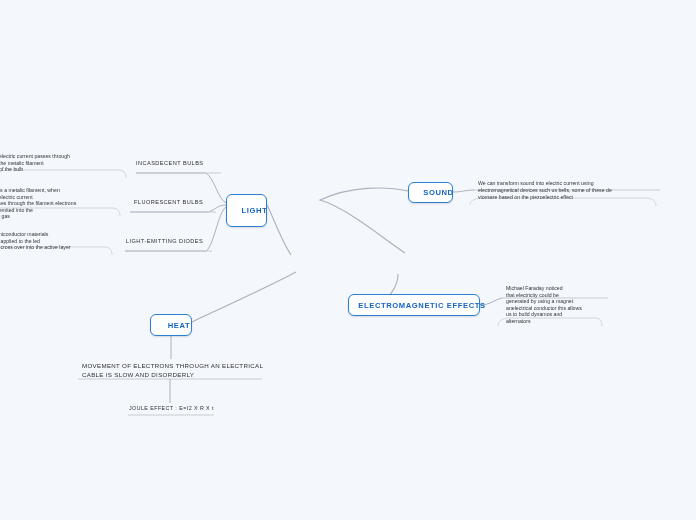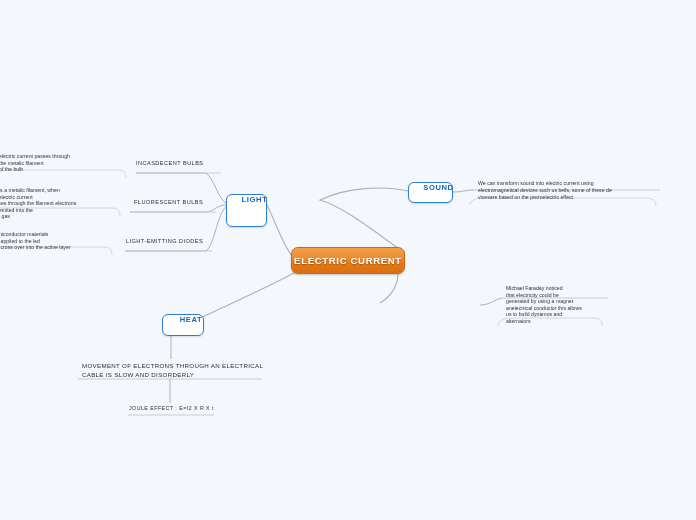--- a/index.html
+++ b/index.html
@@ -36,33 +36,33 @@
   }
 
   
   .branch-node{
     position:absolute;
     box-sizing:border-box;
     background:#ffffff;
     border:1.6px solid #2b7fd4;
     border-radius:6px;
     box-shadow:0 1px 2px rgba(0,0,0,.13);
-    display:flex;justify-content:center;padding-left:16px;
+    display:flex;align-items:center;justify-content:center;padding-left:16px;
   }
   .branch-node span{
     color:#1565c0;
     font-size:7.6px;
     font-weight:bold;
     letter-spacing:.6px;
     white-space:nowrap;
   }
   #node-light{left:226px;top:194px;width:41px;height:33px;}
   #node-sound{left:408px;top:182px;width:45px;height:21px;}
   #node-emag{left:348px;top:294px;width:132px;height:22px;}
-  #node-heat{left:150px;top:314px;width:42px;height:22px;margin-left:12px;}
+  #node-heat{left:150px;top:314px;width:42px;height:22px;}
 
   
   .cap{
     position:absolute;
     font-size:5.6px;
     letter-spacing:.45px;
     color:#2f2f33;
     white-space:nowrap;
   }
   #cap-incas{left:136px;top:160px;}
@@ -124,32 +124,32 @@
       <path d="M502,298 L608,298" stroke="#c6ccd6"></path>
       <path d="M498,326 C498,320 504,318 512,318 L594,318 C600,318 602,320 602,326" stroke="#d2d7df"></path>
 
       <path d="M171,336 L171,359"></path>
       <path d="M78,379 L262,379" stroke="#c6ccd6"></path>
       <path d="M170,379 L170,403"></path>
       <path d="M128,415 L214,415" stroke="#c6ccd6"></path>
     </g>
   </svg>
 
-  <div class="center-node">
-    <span>ELECTRIC CURRENT</span>
-  </div>
 
   <div class="branch-node" id="node-light">
     <span>LIGHT</span>
   </div>
 
   <div class="branch-node" id="node-sound">
     <span>SOUND</span>
   </div>
 
+  <div class="branch-node" id="node-emag">
+    <span>ELECTROMAGNETIC EFFECTS</span>
+  </div>
 
   <div class="branch-node" id="node-heat">
     <span>HEAT</span>
   </div>
 
   <div class="cap" id="cap-incas">INCASDECENT BULBS</div>
   <div class="cap" id="cap-fluor">FLUORESCENT BULBS</div>
   <div class="cap" id="cap-led">LIGHT-EMITTING DIODES</div>
   <div class="cap" id="cap-move">MOVEMENT OF ELECTRONS THROUGH AN ELECTRICAL CABLE IS SLOW AND DISORDERLY</div>
   <div class="cap" id="cap-joule">JOULE EFFECT : E=I2 X R X t</div>

